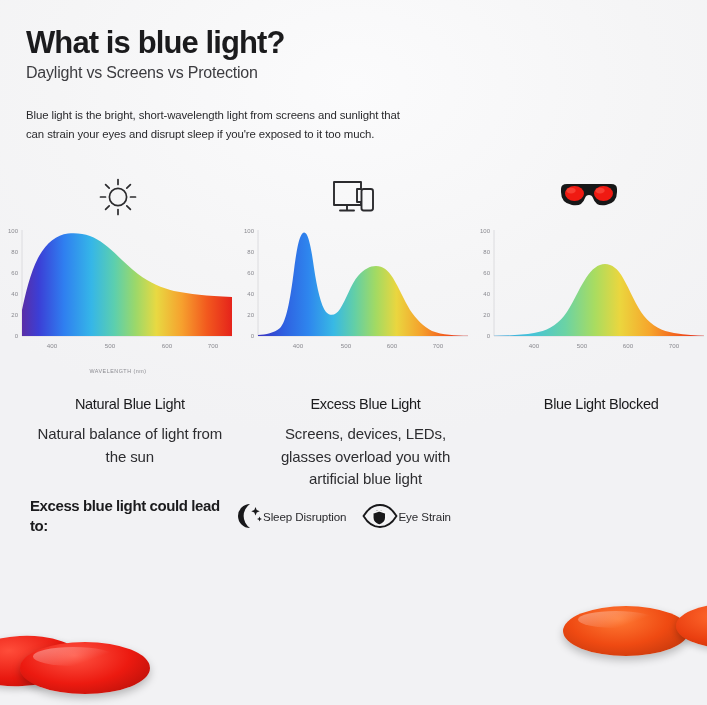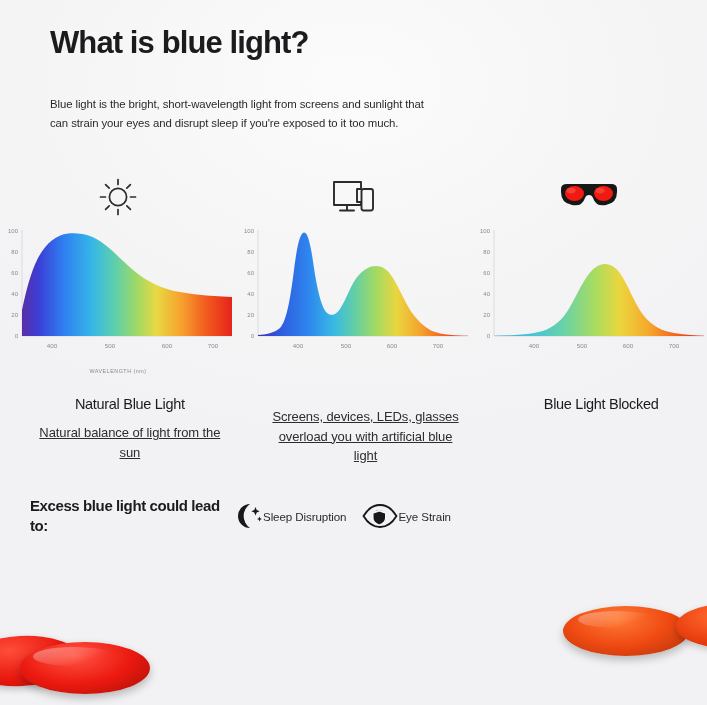--- a/index.html
+++ b/index.html
@@ -7,34 +7,33 @@
     width: 707px; height: 705px;
     font-family: "Liberation Sans", sans-serif;
     background: #f7f7f8;
     overflow: hidden;
   }
   .page {
     position: relative;
     width: 707px; height: 705px;
     background:
       radial-gradient(ellipse 70% 50% at 50% 12%, #fbfbfc 0%, #f5f5f6 60%, #f2f2f4 100%);
-    padding-left: 24px;
   }
   
   .header { padding: 26px 0 0 26px; }
   .title {
     font-size: 31px; font-weight: 700; color: #1b1b1d;
     letter-spacing: -0.9px; line-height: 1.08;
   }
   .subtitle {
     font-size: 16px; font-weight: 400; color: #3c3c40;
     letter-spacing: -0.2px; margin-top: 5px;
   }
   .intro {
-    margin: 36px 0 0 26px; width: 380px;
+    margin: 24px 0 0 26px; width: 380px;
     font-size: 11.4px; line-height: 1.62; color: #2a2a2d;
     letter-spacing: -0.1px; font-weight: 500;
   }
   
   .icon-row {
     position: absolute; top: 174px; left: 0; width: 707px;
     display: flex;
   }
   .icon-cell { flex: 1; display: flex; justify-content: center; align-items: center; height: 46px; }
   
@@ -45,22 +44,22 @@
     letter-spacing: 0.5px; margin-top: 2px;
   }
   
   .captions { position: absolute; top: 396px; left: 0; width: 707px; display: flex; margin-left: 12px; }
   .cap-cell { flex: 1; padding: 0 18px; text-align: center; }
   .cap-title {
     font-size: 14.5px; font-weight: 400; color: #1b1b1d;
     letter-spacing: -0.3px;
   }
   .cap-desc {
-    margin-top: 11px; font-size: 13px; line-height: 1.5;
-    color: #2d2d30; font-weight: 500; letter-spacing: -0.1px; text-decoration: underline;
+    margin-top: 11px; font-size: 15px; line-height: 1.5;
+    color: #2d2d30; font-weight: 500; letter-spacing: -0.1px;
   }
   
   .symptoms {
     position: absolute; top: 496px; left: 4px; width: 692px;
     display: flex; align-items: center;
   }
   .lead-to {
     width: 225px; padding-left: 26px;
     font-size: 15px; font-weight: 700; color: #1b1b1d;
     line-height: 1.35; letter-spacing: -0.4px;
@@ -96,20 +95,21 @@
     background: radial-gradient(ellipse at 40% 28%, #ff6a2e 0%, #ea3f10 55%, #ab2c08 100%);
     box-shadow: 0 3px 7px rgba(0,0,0,0.2); }
 </style>
 </head>
 <body>
 
 <div class="page">
 
   <div class="header">
     <div class="title">What is blue light?</div>
+    <div class="subtitle">Daylight vs Screens vs Protection</div>
   </div>
   <div class="intro">Blue light is the bright, short-wavelength light from screens and sunlight that can strain your eyes and disrupt sleep if you're exposed to it too much.</div>
 
   <div class="icon-row">
     <div class="icon-cell">
       <svg width="44" height="44" viewBox="0 0 44 44">
         <circle cx="22" cy="22" r="8.6" fill="none" stroke="#2b2b2e" stroke-width="1.7"></circle>
         <g stroke="#2b2b2e" stroke-width="1.7" stroke-linecap="round">
           <line x1="22" y1="4.5" x2="22" y2="9.5"></line>
           <line x1="22" y1="34.5" x2="22" y2="39.5"></line>
@@ -256,20 +256,21 @@
       </svg>
     </div>
   </div>
 
   <div class="captions">
     <div class="cap-cell">
       <div class="cap-title">Natural Blue Light</div>
       <div class="cap-desc">Natural balance of light from the sun</div>
     </div>
     <div class="cap-cell">
+      <div class="cap-title">Excess Blue Light</div>
       <div class="cap-desc">Screens, devices, LEDs, glasses overload you with artificial blue light</div>
     </div>
     <div class="cap-cell">
       <div class="cap-title">Blue Light Blocked</div>
     </div>
   </div>
 
   <div class="symptoms">
     <div class="lead-to">Excess blue light could lead to:</div>
     <div class="sym-list">

